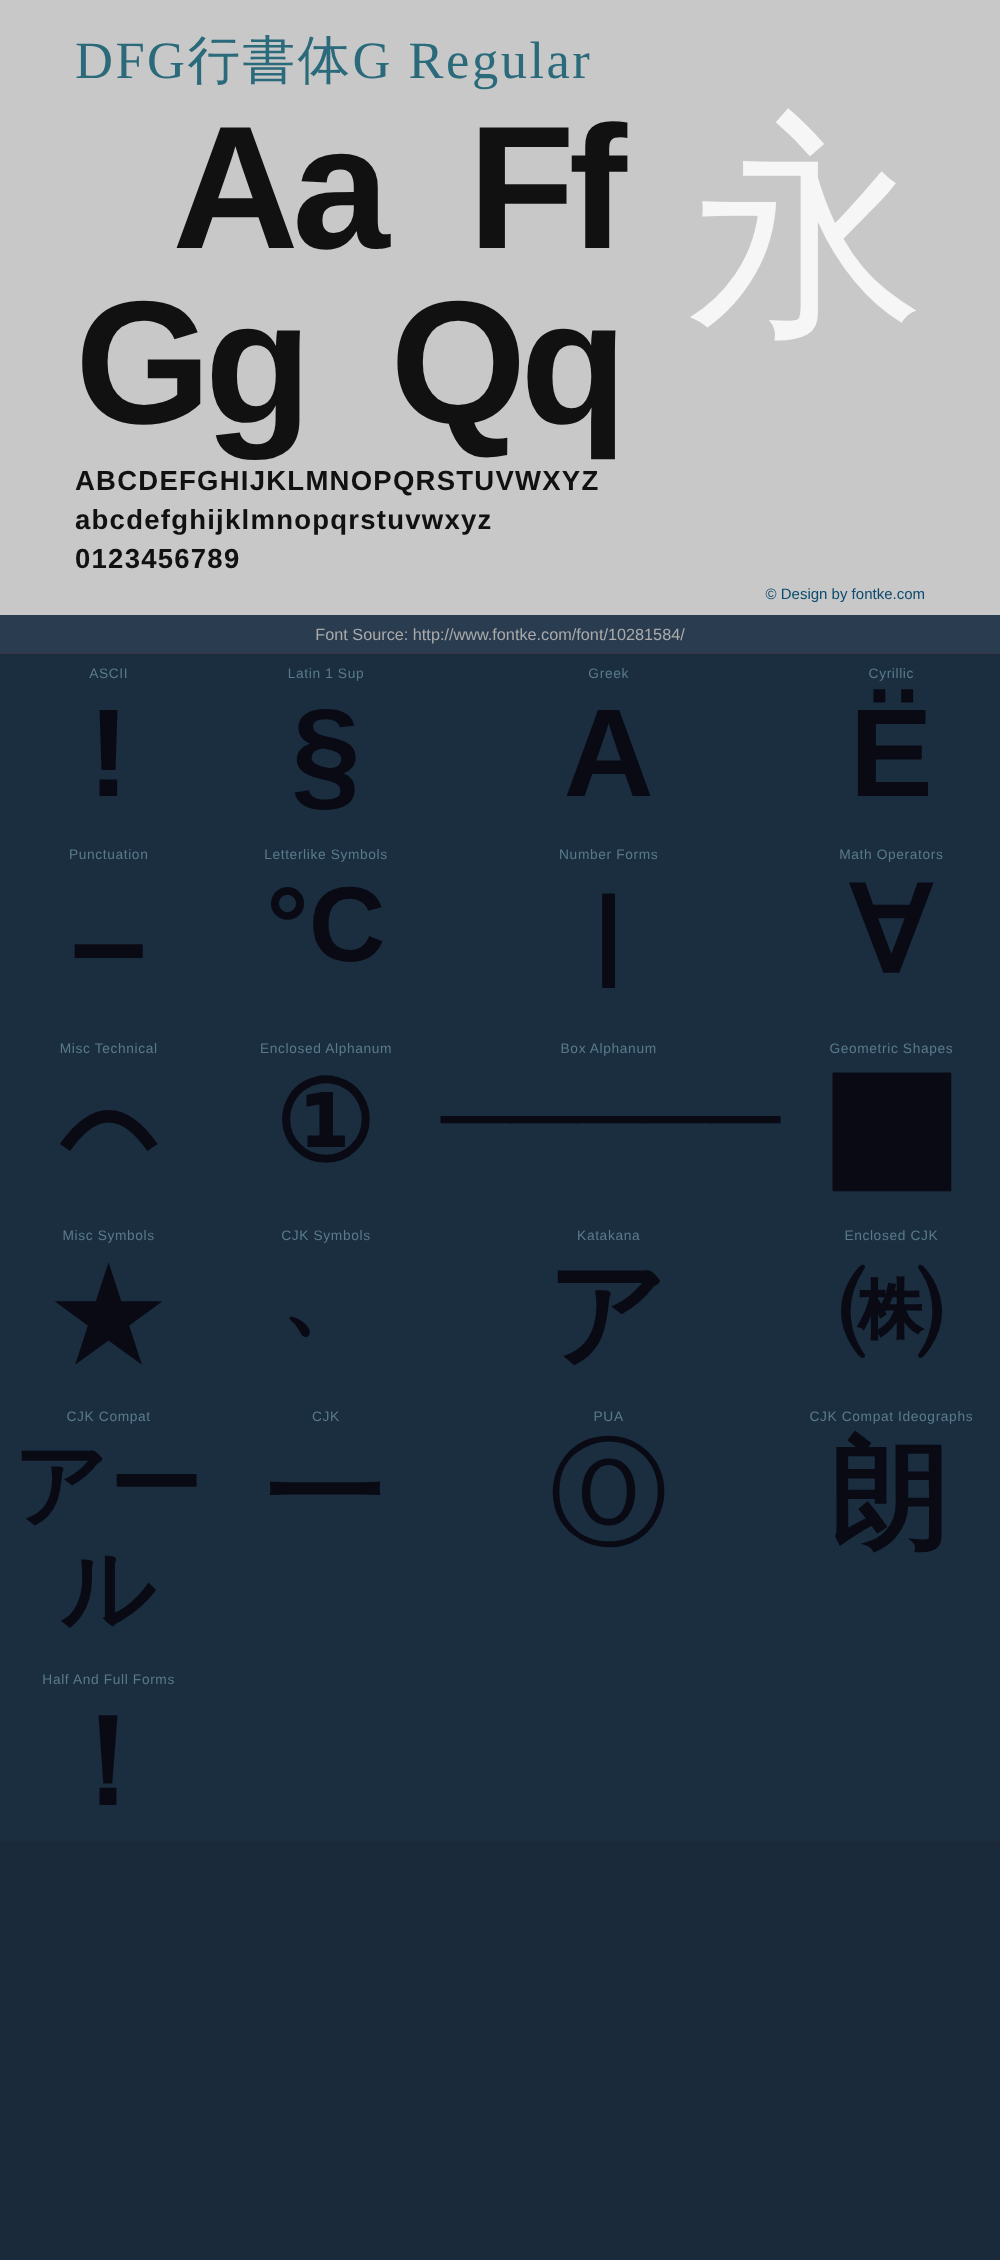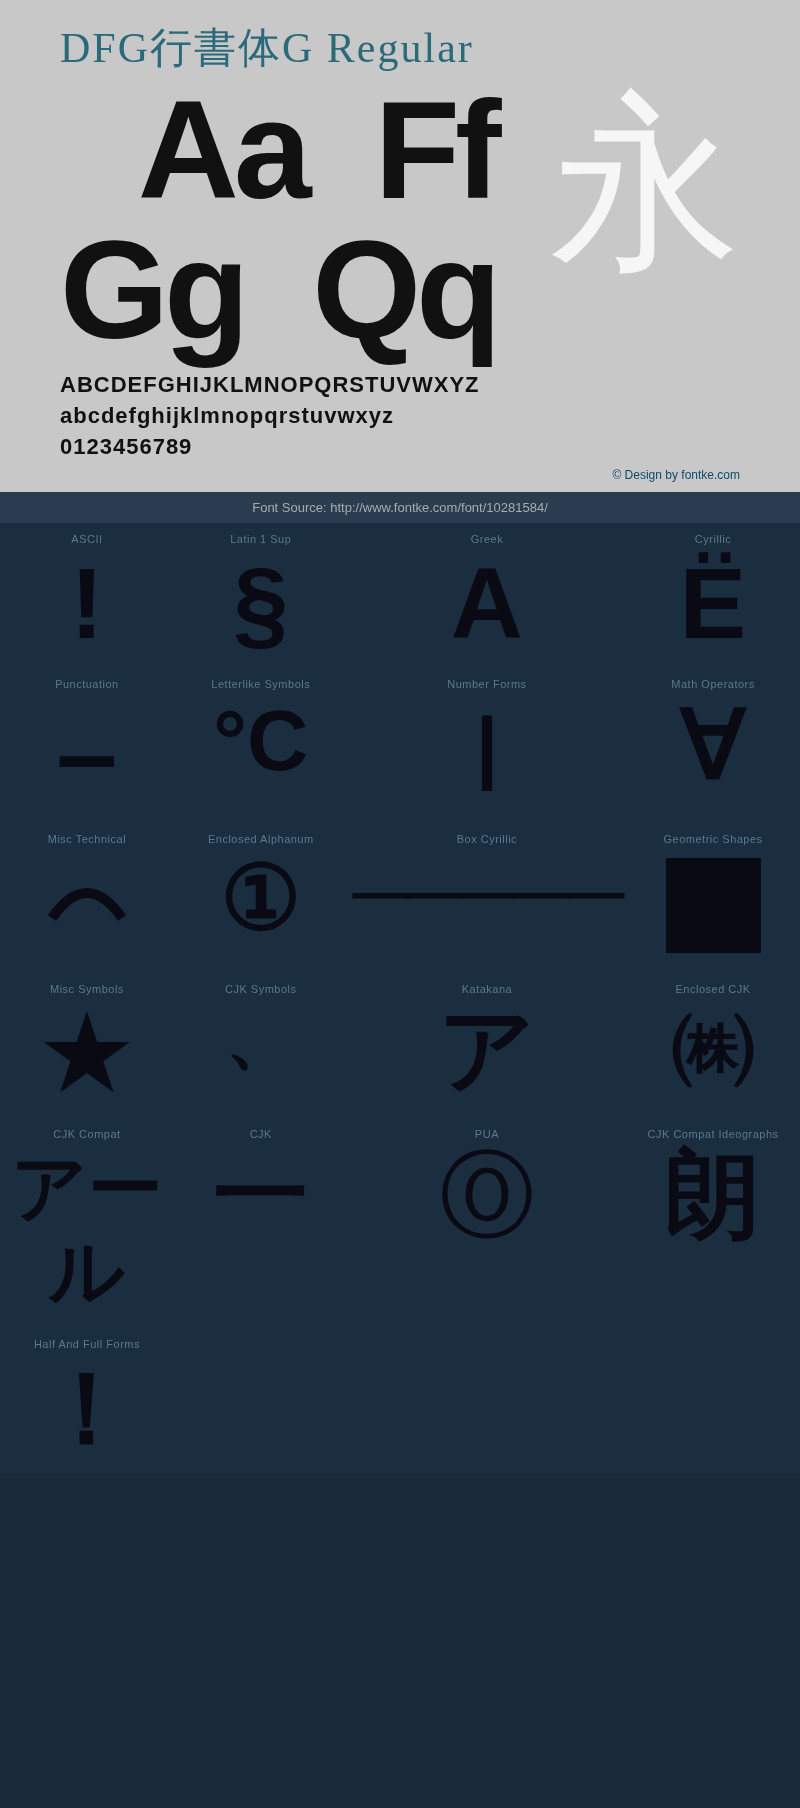--- a/index.html
+++ b/index.html
@@ -191,21 +191,21 @@
         </svg>
       </div>
     </div>
 
     <div class="char-cell">
       <div class="char-label">Enclosed Alphanum</div>
       <div class="char-symbol large" style="font-size:90px;">①</div>
     </div>
 
     <div class="char-cell">
-      <div class="char-label">Box Cyrillic</div>
+      <div class="char-label">Box Alphanum</div>
       <div class="char-symbol large" style="font-size:80px; letter-spacing:-3px;">─────</div>
     </div>
 
     <div class="char-cell cell-square">
       <div class="char-label">Geometric Shapes</div>
       <div style="width:95px; height:95px; background:#0a0a14; margin: 5px auto;"></div>
     </div>
 
     <div class="char-cell">
       <div class="char-label">Misc Symbols</div>

